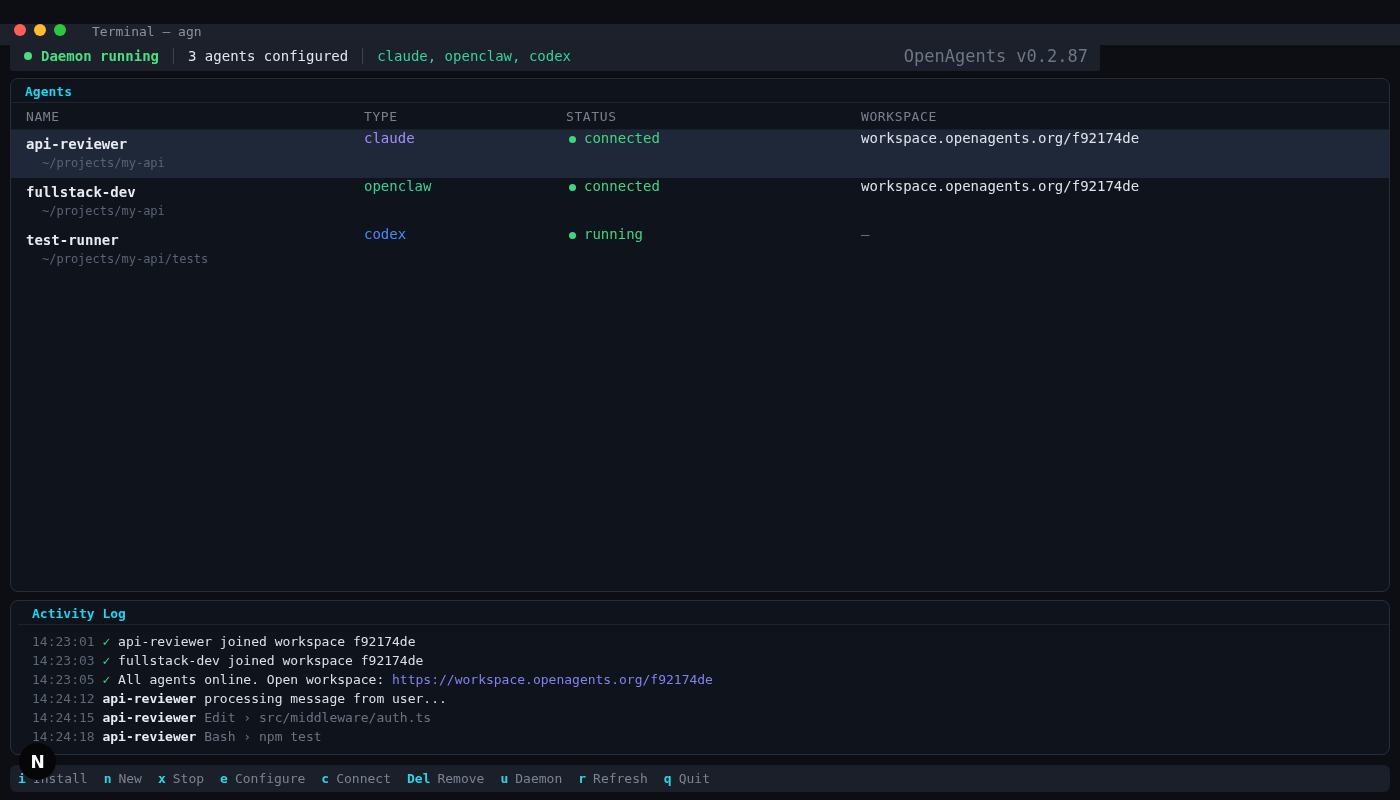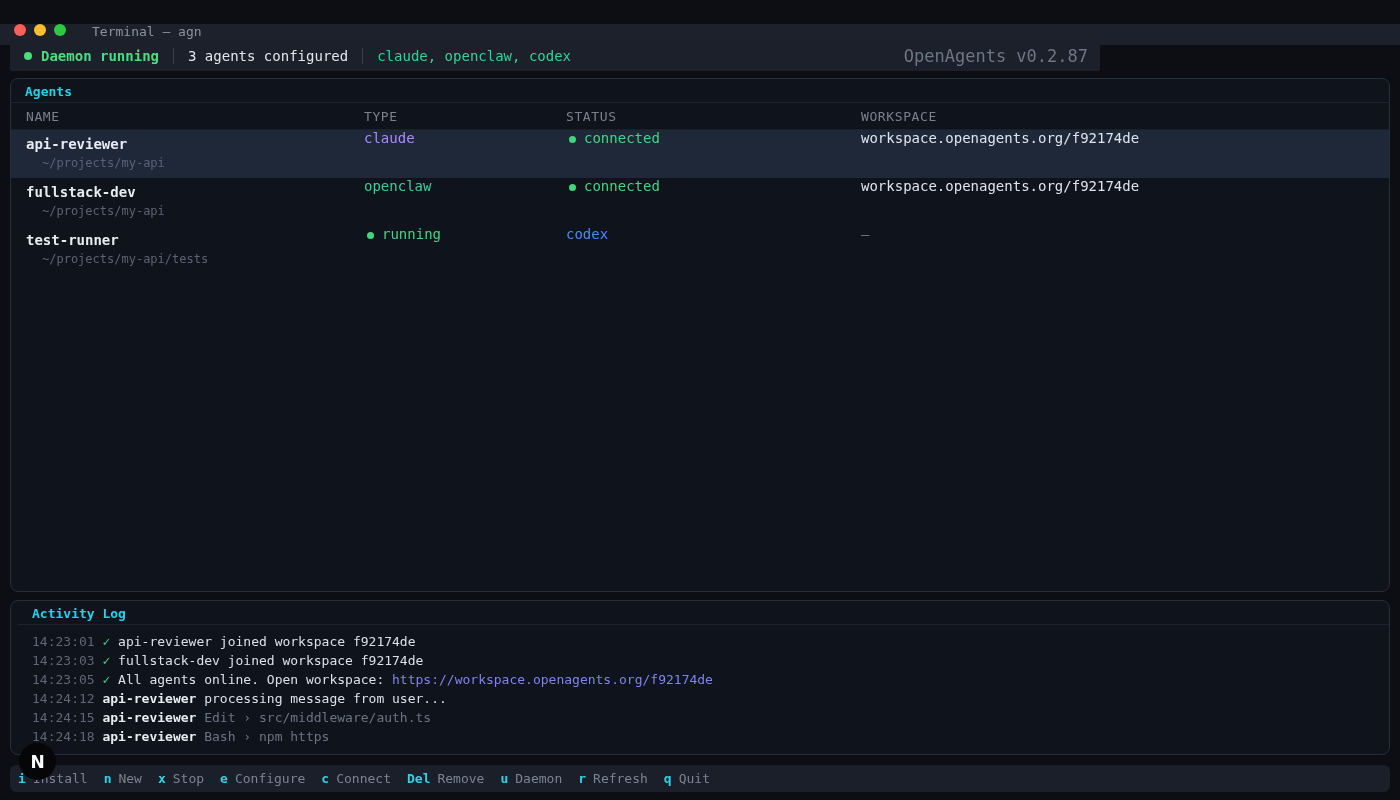--- a/index.html
+++ b/index.html
@@ -150,39 +150,39 @@
           <span class="status-dot"></span>
           <span>connected</span>
         </div>
         <div class="cell ws-cell">workspace.openagents.org/f92174de</div>
       </div>
       <div class="agent-row">
         <div class="cell name-cell">
           <div class="agent-name">test-runner</div>
           <div class="agent-path">~/projects/my-api/tests</div>
         </div>
+        <div class="cell type-cell" style="color: rgb(71, 139, 246);">codex</div>
         <div class="cell status-cell">
           <span class="status-dot"></span>
           <span>running</span>
         </div>
-        <div class="cell type-cell" style="color: rgb(71, 139, 246);">codex</div>
         <div class="cell ws-cell muted">—</div>
       </div>
     </div>
 </div>
 
 <div class="panel log-panel">
   <div class="panel-title">Activity Log</div>
   <div class="log-body">
       <div class="log-line"><span class="seg-time">14:23:01</span> <span class="seg-check">✓</span> <span class="seg-normal">api-reviewer joined workspace f92174de</span></div>
       <div class="log-line"><span class="seg-time">14:23:03</span> <span class="seg-check">✓</span> <span class="seg-normal">fullstack-dev joined workspace f92174de</span></div>
       <div class="log-line"><span class="seg-time">14:23:05</span> <span class="seg-check">✓</span> <span class="seg-normal">All agents online. Open workspace:</span> <span class="seg-link">https://workspace.openagents.org/f92174de</span></div>
       <div class="log-line"><span class="seg-time">14:24:12</span> <span class="seg-bold">api-reviewer</span> <span class="seg-normal">processing message from user...</span></div>
       <div class="log-line"><span class="seg-time">14:24:15</span> <span class="seg-bold">api-reviewer</span> <span class="seg-dim">Edit › src/middleware/auth.ts</span></div>
-      <div class="log-line"><span class="seg-time">14:24:18</span> <span class="seg-bold">api-reviewer</span> <span class="seg-dim">Bash › npm https</span></div>
+      <div class="log-line"><span class="seg-time">14:24:18</span> <span class="seg-bold">api-reviewer</span> <span class="seg-dim">Bash › npm test</span></div>
     </div>
 </div>
 
 <div class="bottombar">
     <div class="shortcut"><span class="key">i</span><span class="slabel">Install</span></div>
     <div class="shortcut"><span class="key">n</span><span class="slabel">New</span></div>
     <div class="shortcut"><span class="key">x</span><span class="slabel">Stop</span></div>
     <div class="shortcut"><span class="key">e</span><span class="slabel">Configure</span></div>
     <div class="shortcut"><span class="key">c</span><span class="slabel">Connect</span></div>
     <div class="shortcut"><span class="key">Del</span><span class="slabel">Remove</span></div>

